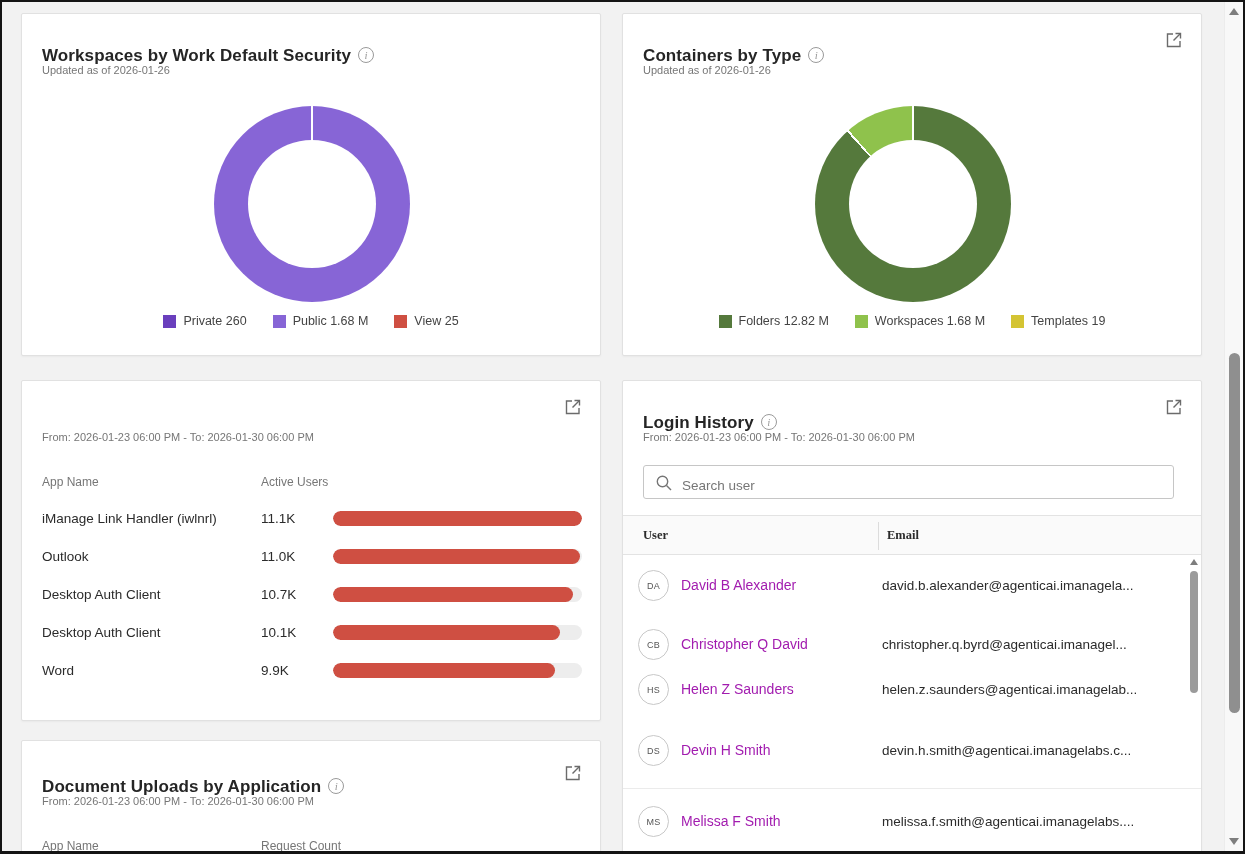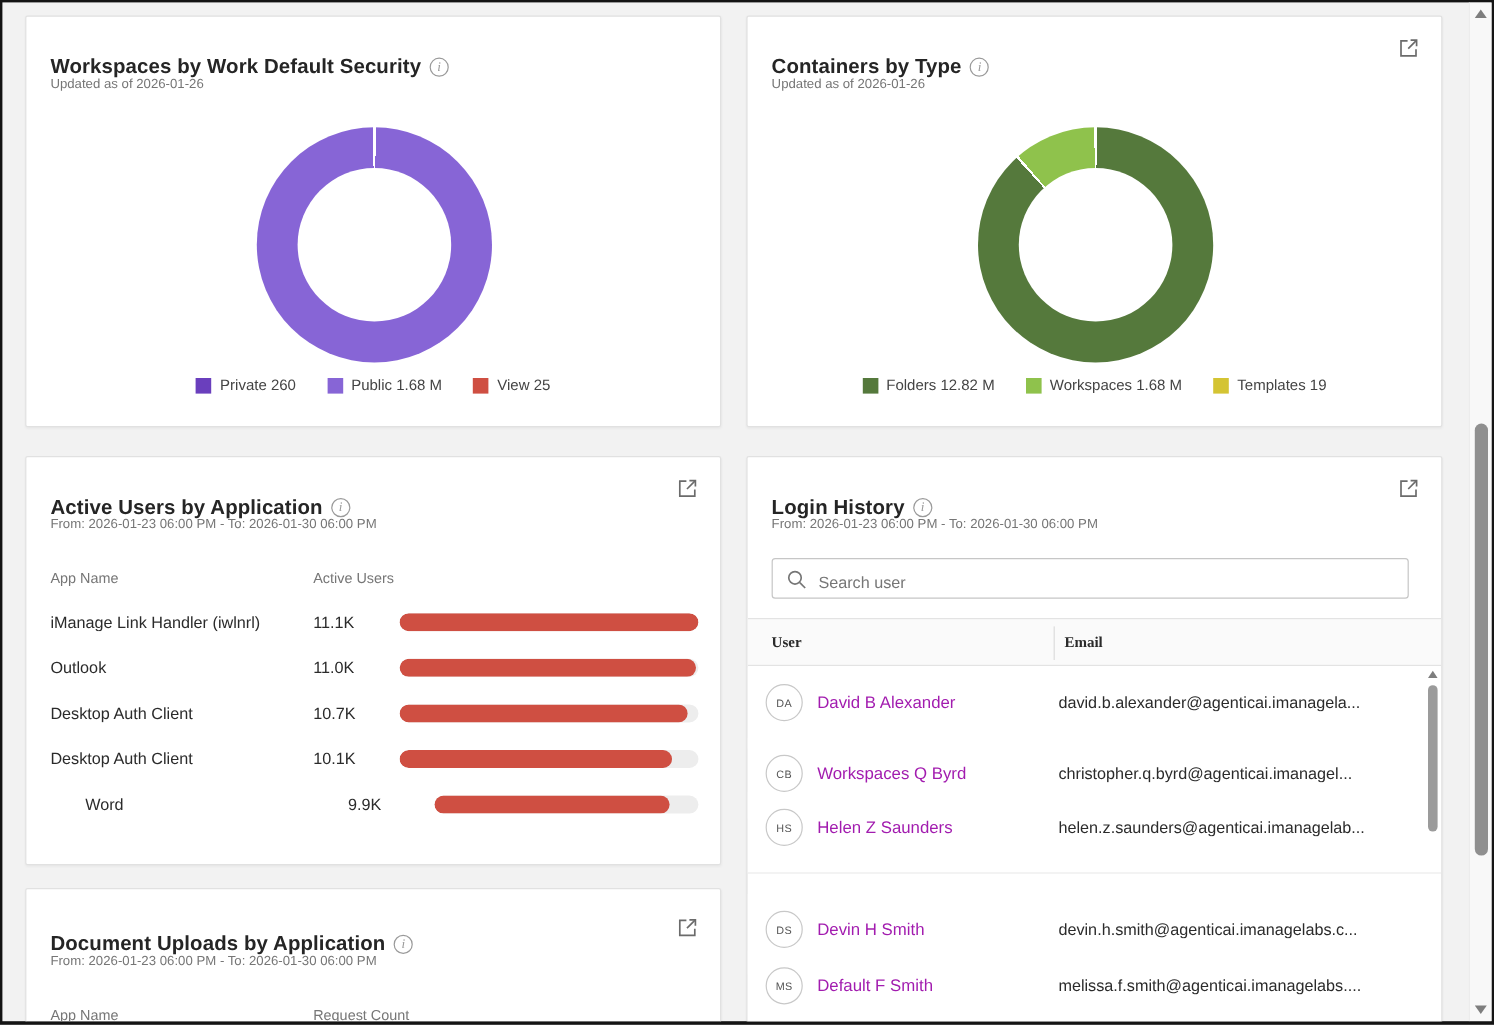--- a/index.html
+++ b/index.html
@@ -180,21 +180,20 @@
           <span class="legend-label">Workspaces 1.68 M</span>
         </span>
       <span class="legend-item">
           <span class="legend-swatch" style="background: rgb(212, 196, 51);"></span>
           <span class="legend-label">Templates 19</span>
         </span>
     </div>
   </div>
 
   <div class="card" style="left:19px; top:378px; width:580px; height:341px;">
-    <div class="card-title"><span>Active Users by Application</span><span class="info-icon">i</span></div>
     <div class="card-sub">From: 2026-01-23 06:00 PM - To: 2026-01-30 06:00 PM</div>
     <button class="popout-btn">
       <svg width="20" height="20" viewBox="0 0 20 20">
         <path d="M9 4 H3.5 V16.5 H16 V11" fill="none" stroke="#6b6b6b" stroke-width="1.4"></path>
         <path d="M11.5 3.5 H16.5 V8.5" fill="none" stroke="#6b6b6b" stroke-width="1.4"></path>
         <line x1="16.2" y1="3.8" x2="9.5" y2="10.5" stroke="#6b6b6b" stroke-width="1.4"></line>
       </svg>
     </button>
     <div class="col-head" style="left:20px; top:94px;">App Name</div>
     <div class="col-head" style="left:239px; top:94px;">Active Users</div>
@@ -220,21 +219,21 @@
           <span class="au-fill" style="width: 96.3964%; background: rgb(207, 79, 66);"></span>
         </span>
     </div>
     <div class="au-row" style="top:240px;">
       <span class="au-label">Desktop Auth Client</span>
       <span class="au-value">10.1K</span>
       <span class="au-track">
           <span class="au-fill" style="width: 90.991%; background: rgb(207, 79, 66);"></span>
         </span>
     </div>
-    <div class="au-row" style="top:278px;margin-left:29px;">
+    <div class="au-row" style="top:278px;">
       <span class="au-label">Word</span>
       <span class="au-value">9.9K</span>
       <span class="au-track">
           <span class="au-fill" style="width: 89.1892%; background: rgb(207, 79, 66);"></span>
         </span>
     </div>
   </div>
 
   <div class="card" style="left:620px; top:378px; width:580px; height:480px;">
     <div class="card-title"><span>Login History</span><span class="info-icon">i</span></div>
@@ -261,36 +260,36 @@
       <span class="hdr-email">Email</span>
     </div>
 
     <div class="lh-row" style="top:175px;">
       <span class="avatar">DA</span>
       <span class="lh-name">David B Alexander</span>
       <span class="lh-email">david.b.alexander@agenticai.imanagela...</span>
     </div>
     <div class="lh-row" style="top:234px;">
       <span class="avatar">CB</span>
-      <span class="lh-name">Workspaces Q Byrd</span>
+      <span class="lh-name">Christopher Q David</span>
       <span class="lh-email">christopher.q.byrd@agenticai.imanagel...</span>
     </div>
     <div class="lh-row" style="top:279px;">
       <span class="avatar">HS</span>
       <span class="lh-name">Helen Z Saunders</span>
       <span class="lh-email">helen.z.saunders@agenticai.imanagelab...</span>
     </div>
-    <div class="lh-row" style="top:364px;padding-left:28px;">
+    <div class="lh-row" style="top:340px;padding-left:28px;">
       <span class="avatar">DS</span>
       <span class="lh-name">Devin H Smith</span>
       <span class="lh-email">devin.h.smith@agenticai.imanagelabs.c...</span>
     </div>
     <div class="lh-row" style="top:411px;">
       <span class="avatar">MS</span>
-      <span class="lh-name">Default F Smith</span>
+      <span class="lh-name">Melissa F Smith</span>
       <span class="lh-email">melissa.f.smith@agenticai.imanagelabs....</span>
     </div>
 
     <div class="list-scroll">
       <span class="tri-up" style="border-left-width:4px;border-right-width:4px;border-bottom-width:6px;"></span>
       <span class="list-thumb"></span>
     </div>
   </div>
 
   <div class="card" style="left:19px; top:738px; width:580px; height:200px;">

